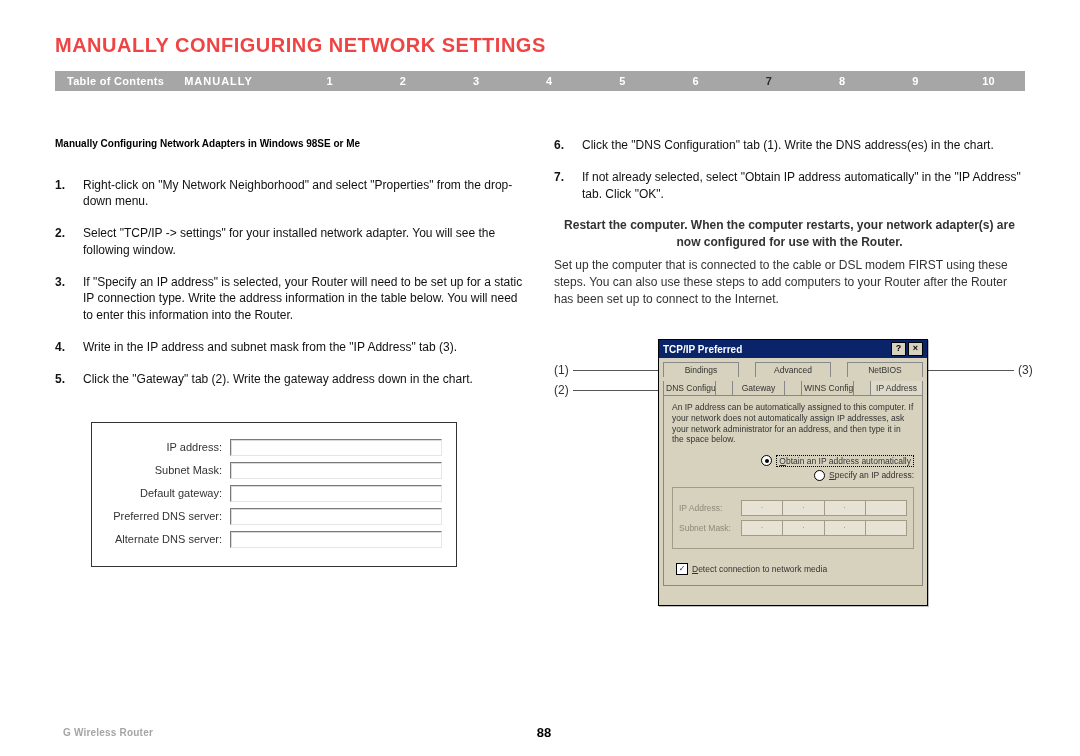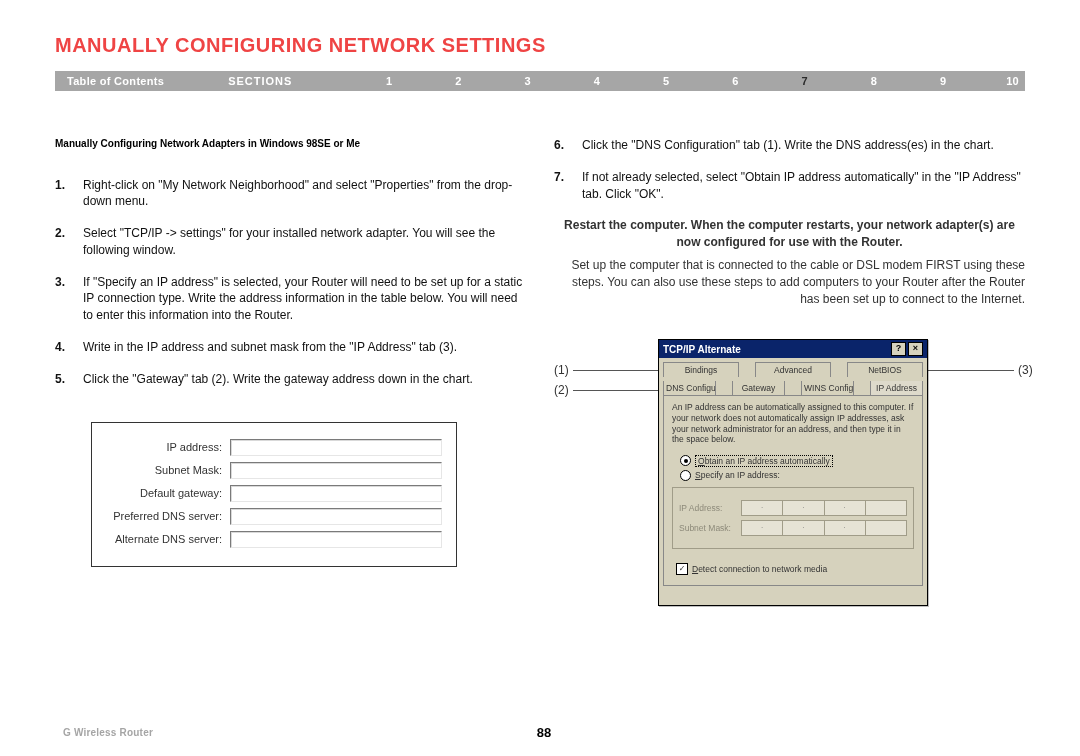--- a/index.html
+++ b/index.html
@@ -24,21 +24,20 @@
     letter-spacing: 0.5px;
     margin-bottom: 14px;
   }
   .nav-bar {
     background: #a6a6a6;
     height: 20px;
     display: flex;
     align-items: center;
     font-size: 11px;
     color: #fff;
-    gap: 44px;
   }
   .nav-toc {
     font-weight: bold;
     padding-left: 12px;
     padding-right: 20px;
     letter-spacing: 0.3px;
     white-space: nowrap;
   }
   .nav-sections-label {
     font-weight: bold;
@@ -83,21 +82,20 @@
   }
   .restart-note {
     font-weight: bold;
     line-height: 1.4;
     margin-bottom: 6px;
     margin-top: 2px;
     text-align: center;
   }
   .follow-note {
     line-height: 1.4;
-    text-align: right;
   }
 
   
   .ip-chart {
     border: 1px solid #333;
     padding: 10px 14px 12px 10px;
     margin-top: 34px;
     margin-left: 36px;
     width: 340px;
   }
@@ -219,20 +217,21 @@
     font-size: 8.5px;
     line-height: 1.25;
     margin-bottom: 10px;
   }
   .radio-row {
     display: flex;
     align-items: center;
     gap: 4px;
     margin: 3px 0 3px 8px;
     font-size: 8.5px;
+    justify-content: flex-end;
   }
   .radio {
     width: 9px; height: 9px; border-radius: 50%;
     border: 1px solid #000; background: #fff;
     display: inline-flex; align-items: center; justify-content: center;
   }
   .radio.checked::after {
     content: ""; width: 4px; height: 4px; background: #000; border-radius: 50%;
   }
   .ipgroup {
@@ -301,21 +300,21 @@
   }
 </style>
 </head>
 <body>
 
 <div class="page">
   <div class="section-title">MANUALLY CONFIGURING NETWORK SETTINGS</div>
 
   <div class="nav-bar">
     <span class="nav-toc">Table of Contents</span>
-    <span class="nav-sections-label">SECTIONS</span>
+    <span class="nav-sections-label">MANUALLY</span>
     <span class="nav-num">1</span>
     <span class="nav-num">2</span>
     <span class="nav-num">3</span>
     <span class="nav-num">4</span>
     <span class="nav-num">5</span>
     <span class="nav-num">6</span>
     <span class="nav-num active">7</span>
     <span class="nav-num">8</span>
     <span class="nav-num">9</span>
     <span class="nav-num">10</span>
@@ -394,21 +393,21 @@
           <span>(2)</span>
             <span class="line" style="width:130px;"></span>
         </div>
         <div class="callout-right" style="top:24px; left:374px;">
           <span class="line" style="width:86px;"></span>
             <span>(3)</span>
         </div>
 
         <div class="win">
           <div class="win-title">
-            <span>TCP/IP Alternate</span>
+            <span>TCP/IP Preferred</span>
             <span class="btns">
               <span class="btn">?</span>
               <span class="btn">×</span>
             </span>
           </div>
           <div class="tabs-row">
             <div class="tab">Bindings</div>
             <div class="tab">Advanced</div>
             <div class="tab">NetBIOS</div>
           </div>

